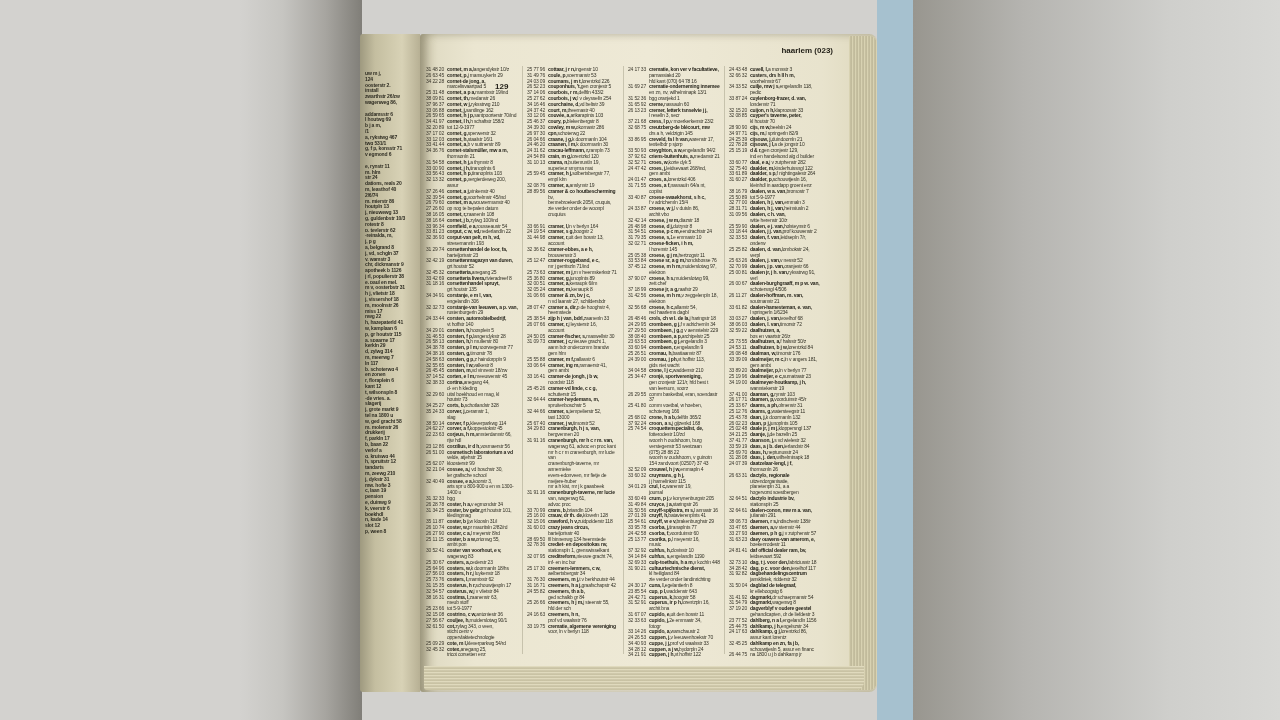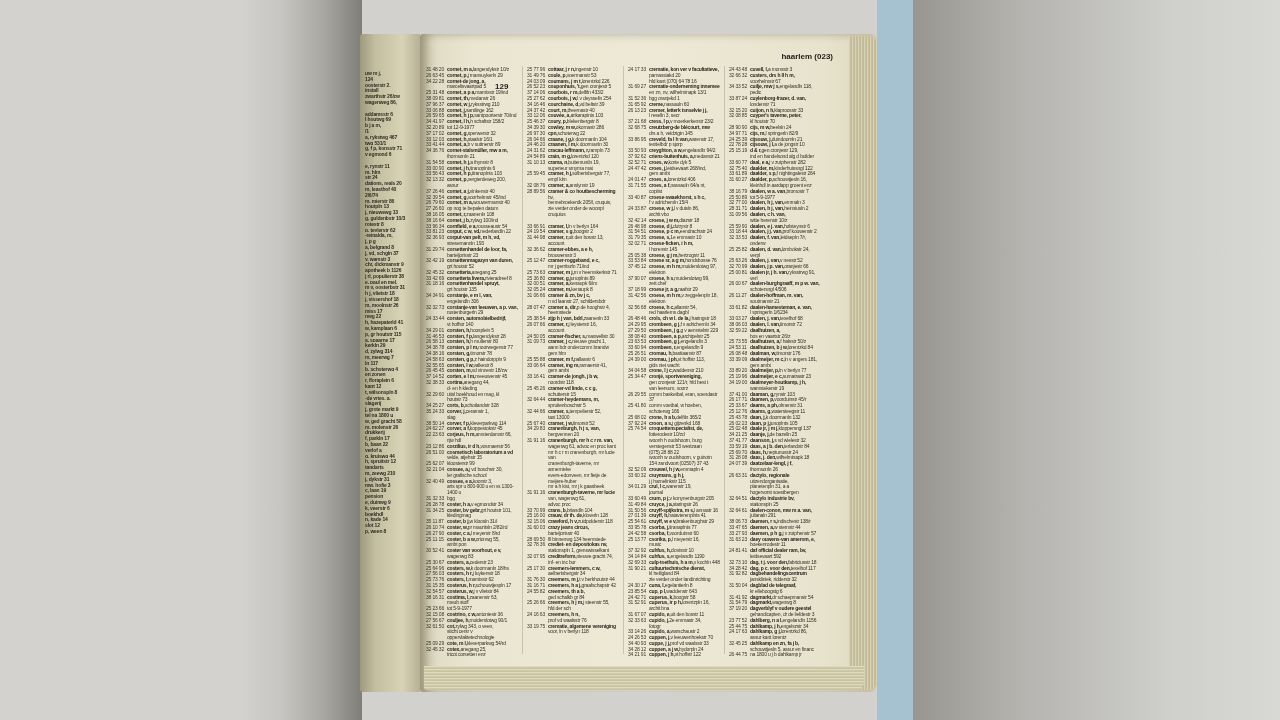--- a/index.html
+++ b/index.html
@@ -136,21 +136,21 @@
         <div class="frag">k, veerstr 6</div>
         <div class="frag">boekhdl</div>
         <div class="frag">n, kade 14</div>
         <div class="frag">slot 12</div>
         <div class="frag">p, ween 8</div>
       </div>
   </div>
 
   <div class="main-page">
     <div class="pg-num" style="position:absolute;left:75px;top:4px;margin-top:44px;">129</div>
-    <div class="pg-loc" style="position:absolute;left:273px;top:18px;">haarlem (023)</div>
+    <div class="pg-loc" style="position:absolute;left:273px;top:12px;">haarlem (023)</div>
     <div class="col-rule" style="left:101.5px;top:32px;"></div>
     <div class="col-rule" style="left:203px;top:32px;"></div>
     <div class="col-rule" style="left:304px;top:32px;"></div>
   </div>
 
   <div class="col" style="left: 426px;">
       <div class="ln"><span class="num">31 48 20</span><span class="nm">cornet, m a,</span><span class="ad">langendykstr 10/z</span></div>
       <div class="ln"><span class="num">26 63 45</span><span class="nm">cornet, p,</span><span class="ad">j mansuykerln 29</span></div>
       <div class="ln"><span class="num">34 22 28</span><span class="nm">cornet-de jong, a,</span><span class="ad"></span></div>
       <div class="ln"><span class="num"></span><span class="nm"></span><span class="ad">marcelisvaartpad 5</span></div>

